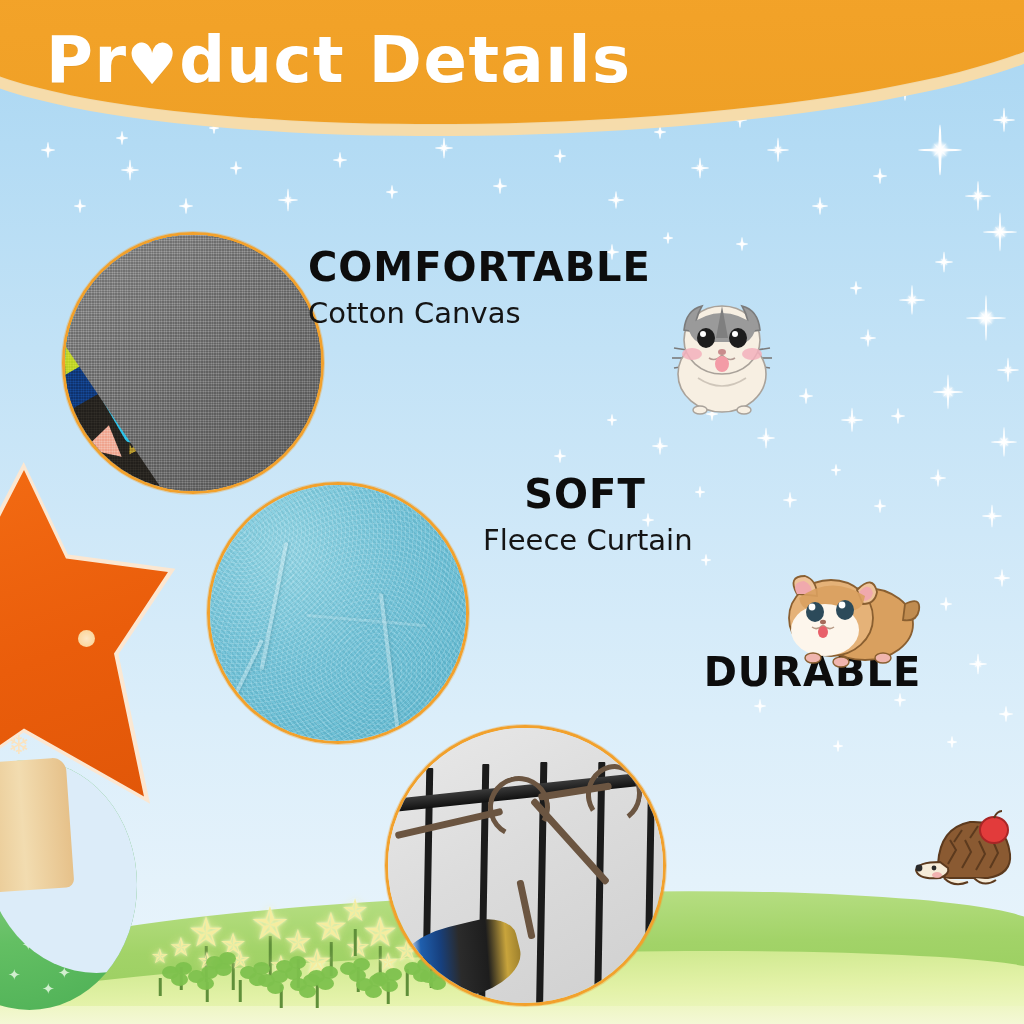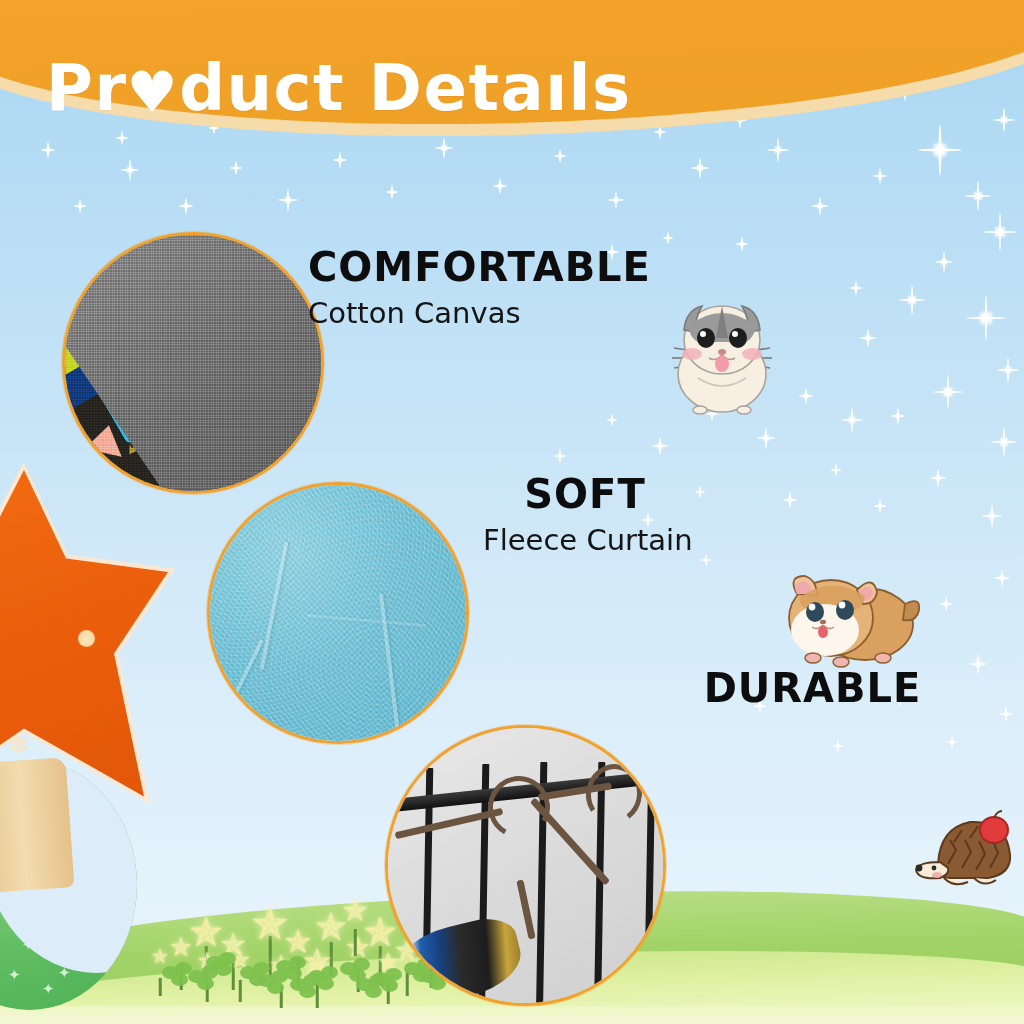--- a/index.html
+++ b/index.html
@@ -78,21 +78,20 @@
   .banner-title{
     position:absolute;left:46px;top:28px;
     color:#ffffff;
     font-family:"DejaVu Sans", sans-serif;
     font-size:64px;
     font-weight:bold;
     letter-spacing:1.5px;
     line-height:1;
     white-space:nowrap;
     text-shadow:0 1px 0 rgba(0,0,0,0.04);
-    margin-top:28px;
   }
   .banner-title .heart{
     display:inline-block;color:#fff;font-size:56px;
     transform:translateY(2px) scale(1.02);
   }
 
   
   .moon{
     position:absolute;left:-78px;top:760px;width:215px;height:250px;
     background:radial-gradient(circle at 35% 35%,#8fd089 0%,#63bf63 45%,#49ad53 100%);
@@ -895,21 +894,21 @@
   <div class="feat" style="left:483px;top:474px;">
     <div class="ttl" style="text-align:center;width:204px;">SOFT</div>
     <div class="sub" style="text-align:center;width:204px;">Fleece Curtain</div>
   </div>
 
   <div class="feat" style="left:308px;top:247px;">
     <div class="ttl">COMFORTABLE</div>
     <div class="sub">Cotton Canvas</div>
   </div>
 
-  <div class="feat" style="left:634px;top:668px;">
+  <div class="feat" style="left:634px;top:652px;">
     <div class="ttl" style="text-align:center;width:357px;">DURABLE</div>
   </div>
 
   <div class="animal" style="left:658px;top:282px;width:128px;height:134px;">
     <svg viewBox="0 0 128 134" width="128" height="134">
       <g stroke="#7b7b7b" stroke-width="1.6" fill="none">
         <line x1="16" y1="66" x2="42" y2="70"></line>
           <line x1="14" y1="76" x2="42" y2="76"></line>
         <line x1="16" y1="86" x2="42" y2="82"></line>
         <line x1="112" y1="66" x2="86" y2="70"></line>

